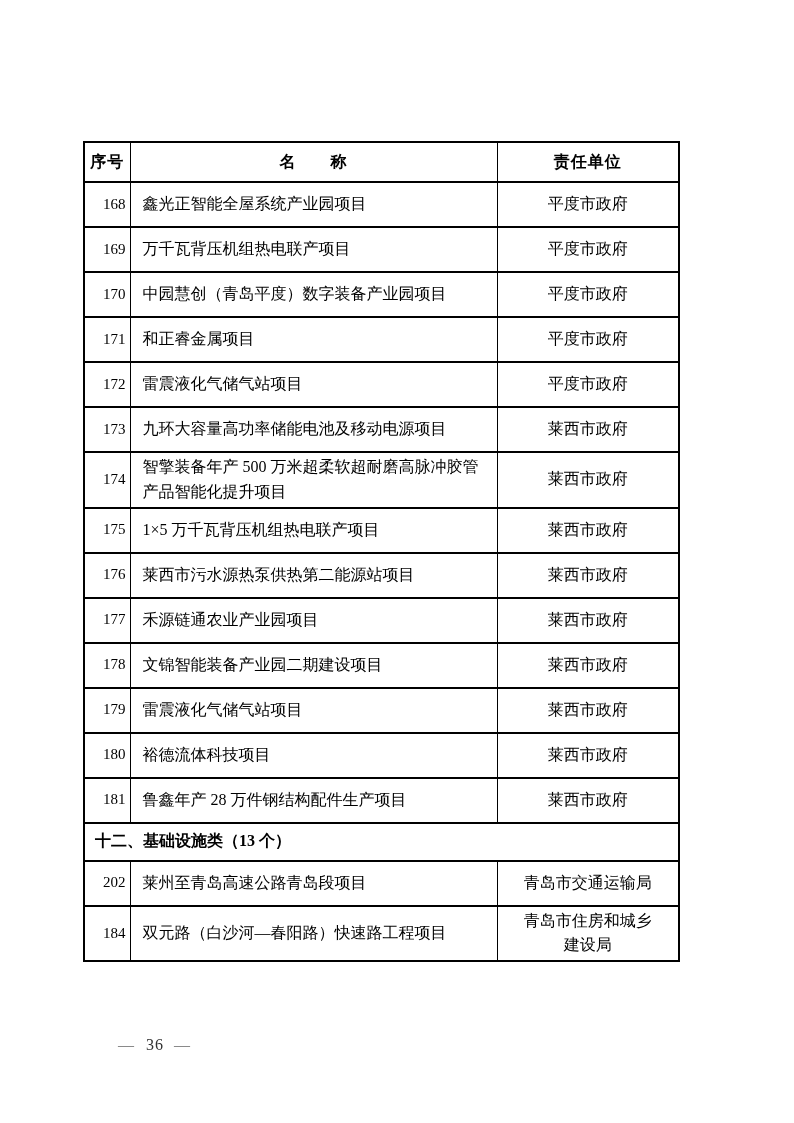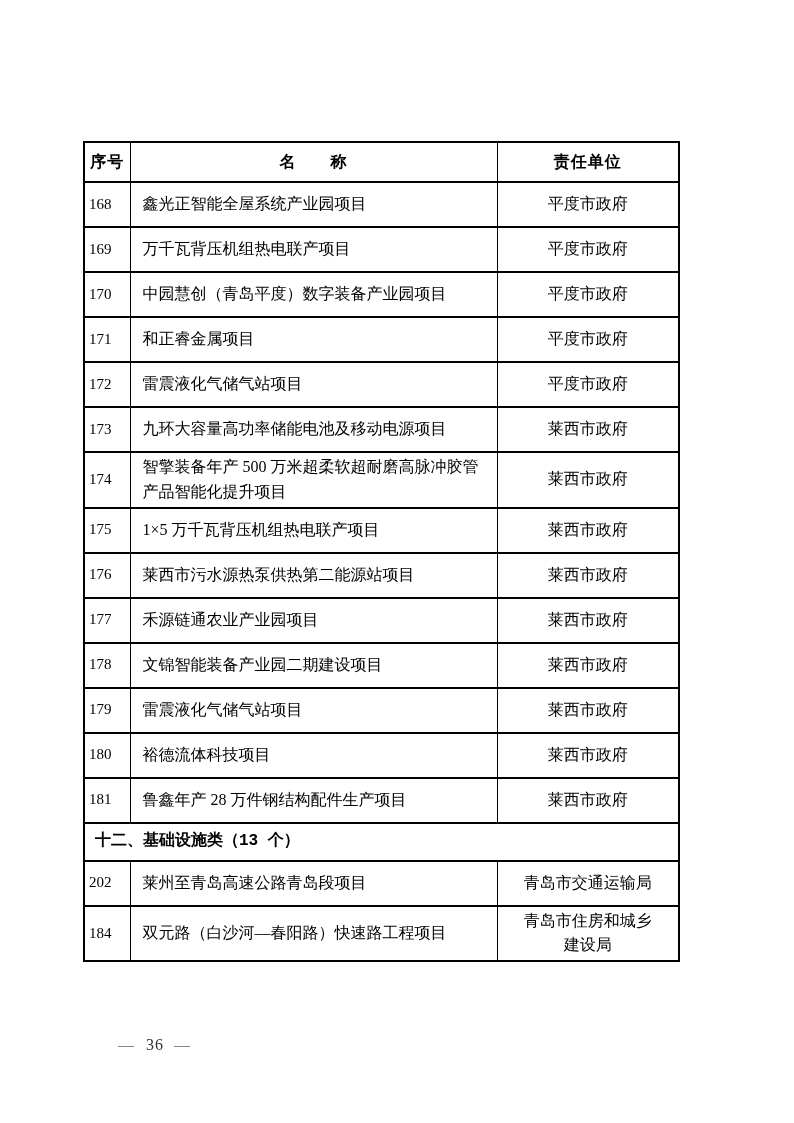--- a/index.html
+++ b/index.html
@@ -38,42 +38,41 @@
     vertical-align: middle;
   }
   tr.head-row { height: 40px; }
   tr.head-row th {
     font-weight: bold;
     text-align: center;
     letter-spacing: 1px;
   }
   tr.data-row { height: 45px; }
   td.idx {
-    text-align: left;
+    text-align: right;
     font-size: 15px;
   }
   td.name {
     text-align: left;
     padding-left: 12px;
     padding-right: 8px;
     white-space: pre-line;
     margin-left: 28px;
   }
   td.unit {
     text-align: center;
     white-space: pre-line;
     border-radius: 9px;
   }
   tr.section-row { height: 38px; }
   tr.section-row td {
     font-weight: bold;
     text-align: left;
     padding-left: 10px;
     font-size: 16px;
-    font-family: Liberation Mono, monospace;
   }
   .footer {
     position: absolute;
     left: 108px;
     top: 1006px;
     font-size: 16px;
     color: #333;
     letter-spacing: 2px;
     white-space: nowrap;
     margin-top: 30px;

